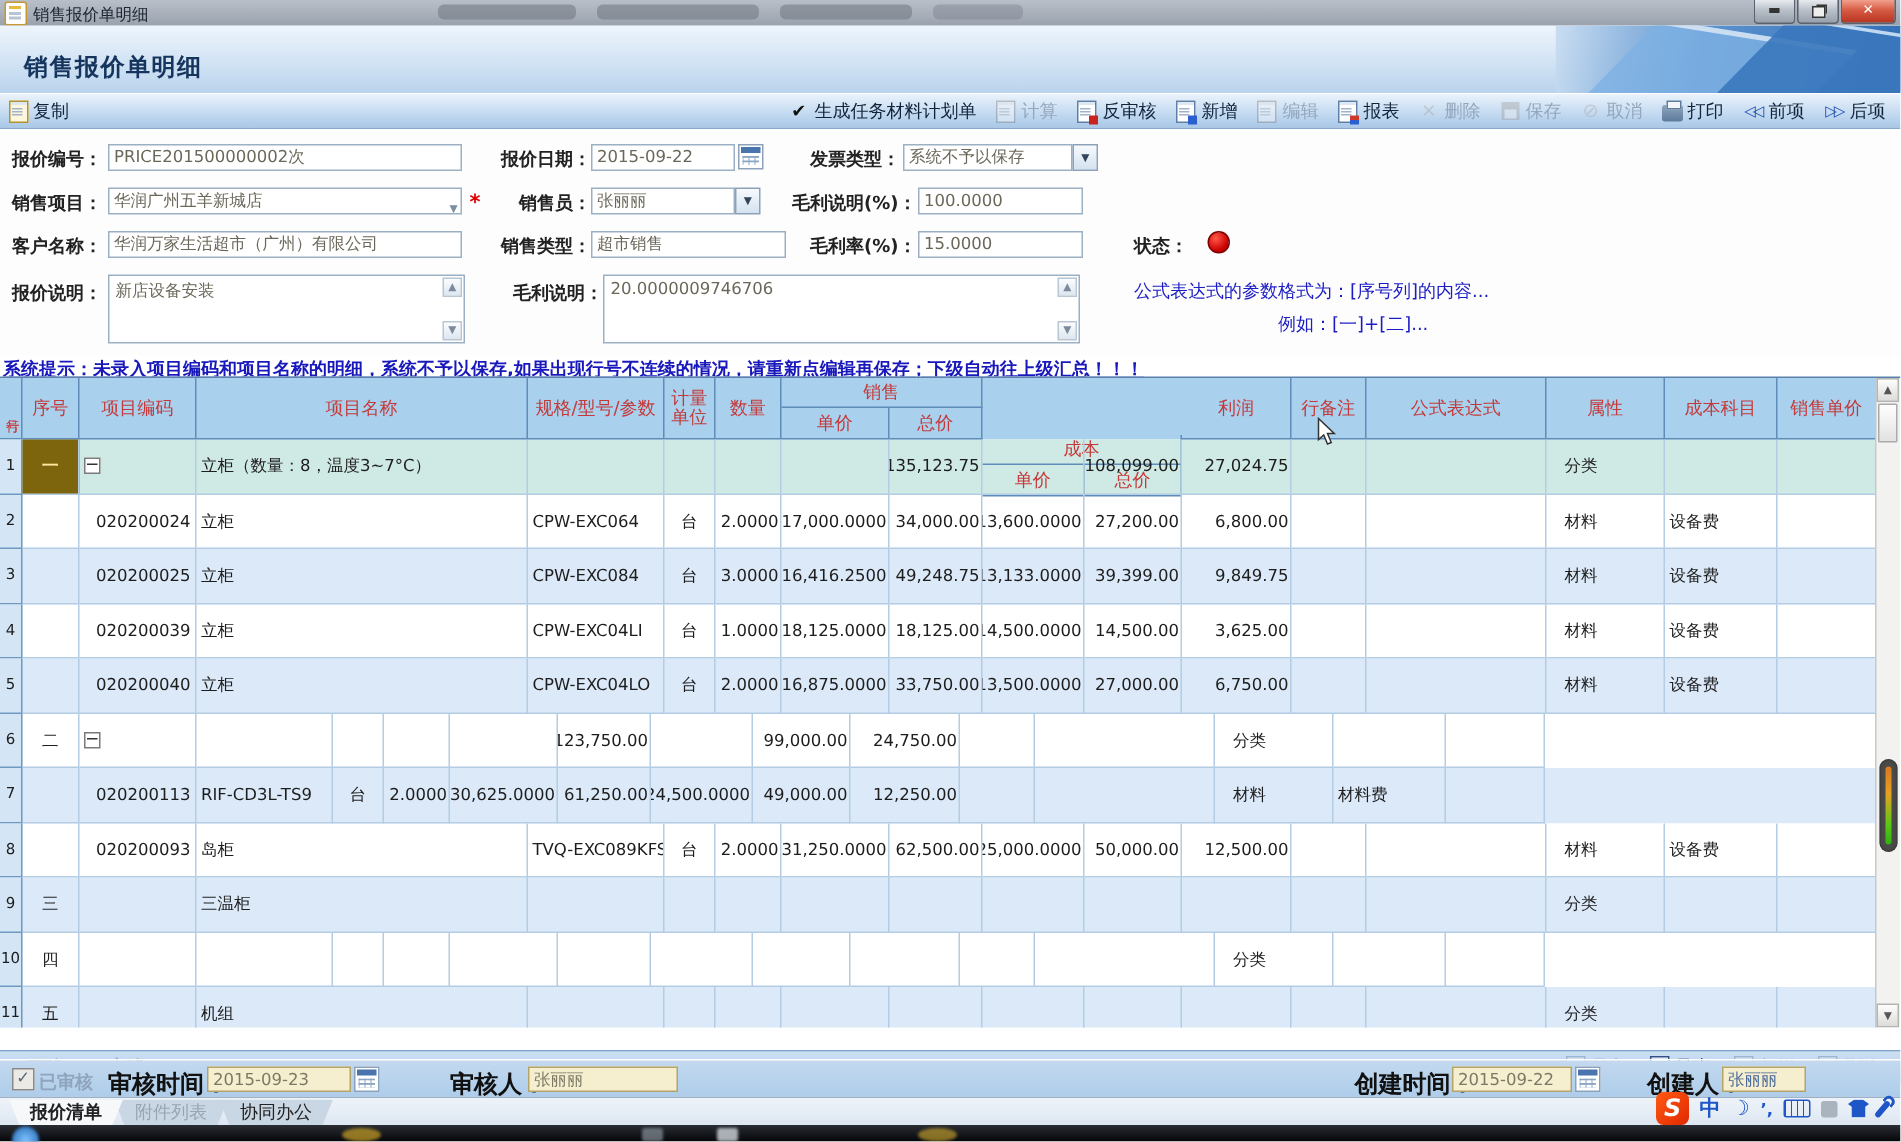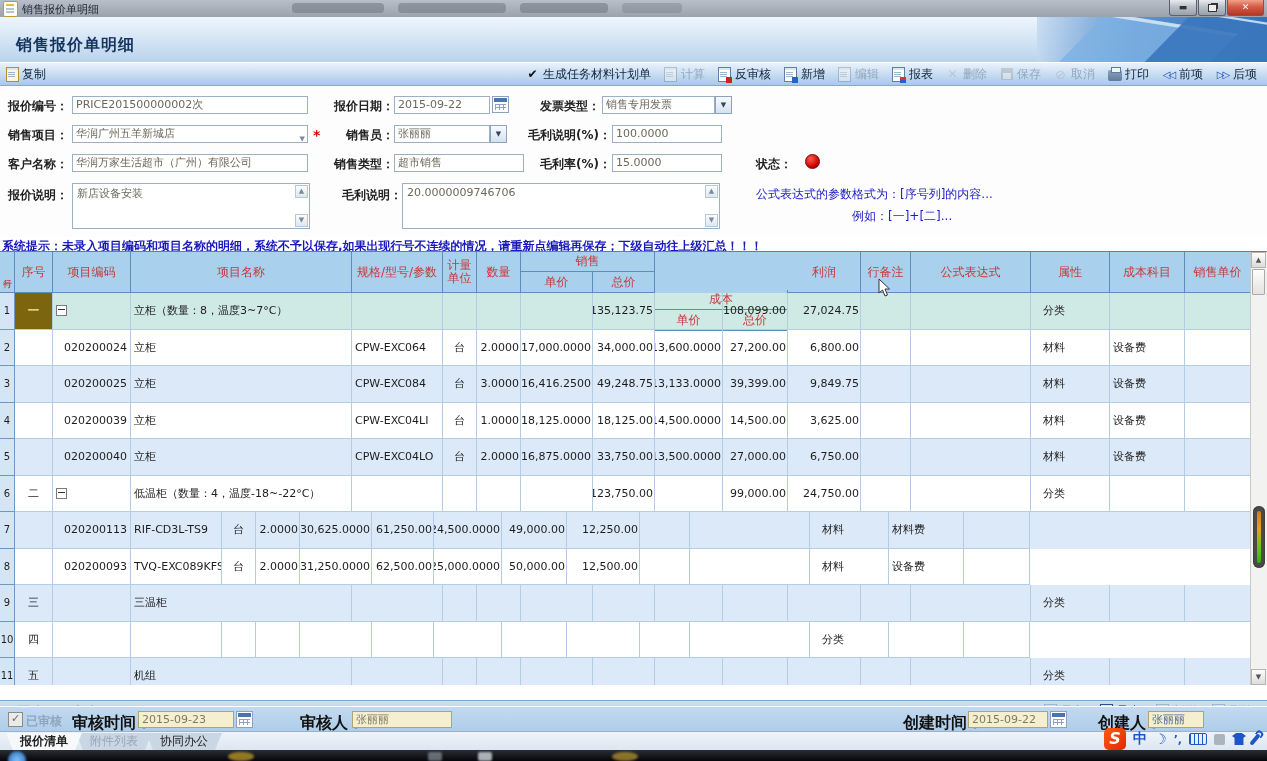--- a/index.html
+++ b/index.html
@@ -264,21 +264,21 @@
 </div>
 
 <div class="abs formarea">
 
   <span class="flabel" style="left:8px;top:12px;">报价编号：</span>
   <div class="fvalue" style="left:72px;top:10px;width:236px;">PRICE201500000002次</div>
   <span class="flabel" style="left:334px;top:12px;">报价日期：</span>
   <div class="fvalue" style="left:394px;top:10px;width:96px;">2015-09-22</div>
   <span class="cal-btn" style="left:492px;top:10px;"></span>
   <span class="flabel" style="left:540px;top:12px;">发票类型：</span>
-  <div class="fvalue" style="left:602px;top:10px;width:113px;">销售专用发票</div>
+  <div class="fvalue" style="left:602px;top:10px;width:113px;">系统不予以保存</div>
   <span class="dd-btn" style="left:715px;top:10px;">▼</span>
 
   <span class="flabel" style="left:8px;top:41px;">销售项目：</span>
   <div class="fvalue" style="left:72px;top:39px;width:236px;">
     <span>华润广州五羊新城店</span>
     <span class="combo-arrow">▼</span>
   </div>
   <span class="req" style="position:absolute;left:313px;top:41px;">*</span>
   <span class="flabel" style="left:346px;top:41px;">销售员：</span>
   <div class="fvalue" style="left:394px;top:39px;width:96px;">张丽丽</div>
@@ -456,21 +456,20 @@
           <div class="td c15">设备费</div>
           <div class="td c16 r"></div>
         </div>
         <div class="tr">
           <div class="td c0 rowno">6</div>
           <div class="td c1 c">二</div>
           <div class="td c2">
             <span class="collapse-box"></span>
             <span class="codeflex"></span>
           </div>
-          <div class="td c3">低温柜（数量：4，温度-18~-22°C）</div>
           <div class="td c4"></div>
           <div class="td c5 c"></div>
           <div class="td c6 r"></div>
           <div class="td c7 r"></div>
           <div class="td c8 r">123,750.00</div>
           <div class="td c9 r"></div>
           <div class="td c10 r">99,000.00</div>
           <div class="td c11 r">24,750.00</div>
           <div class="td c12"></div>
           <div class="td c13"></div>
@@ -497,20 +496,21 @@
           <div class="td c14 padl">材料</div>
           <div class="td c15">材料费</div>
           <div class="td c16 r"></div>
         </div>
         <div class="tr">
           <div class="td c0 rowno">8</div>
           <div class="td c1 c"></div>
           <div class="td c2">
             <span class="codeflex">020200093</span>
           </div>
+          <div class="td c3">岛柜</div>
           <div class="td c4">TVQ-EXC089KFSD</div>
           <div class="td c5 c">台</div>
           <div class="td c6 r">2.0000</div>
           <div class="td c7 r">31,250.0000</div>
           <div class="td c8 r">62,500.00</div>
           <div class="td c9 r">25,000.0000</div>
           <div class="td c10 r">50,000.00</div>
           <div class="td c11 r">12,500.00</div>
           <div class="td c12"></div>
           <div class="td c13"></div>

